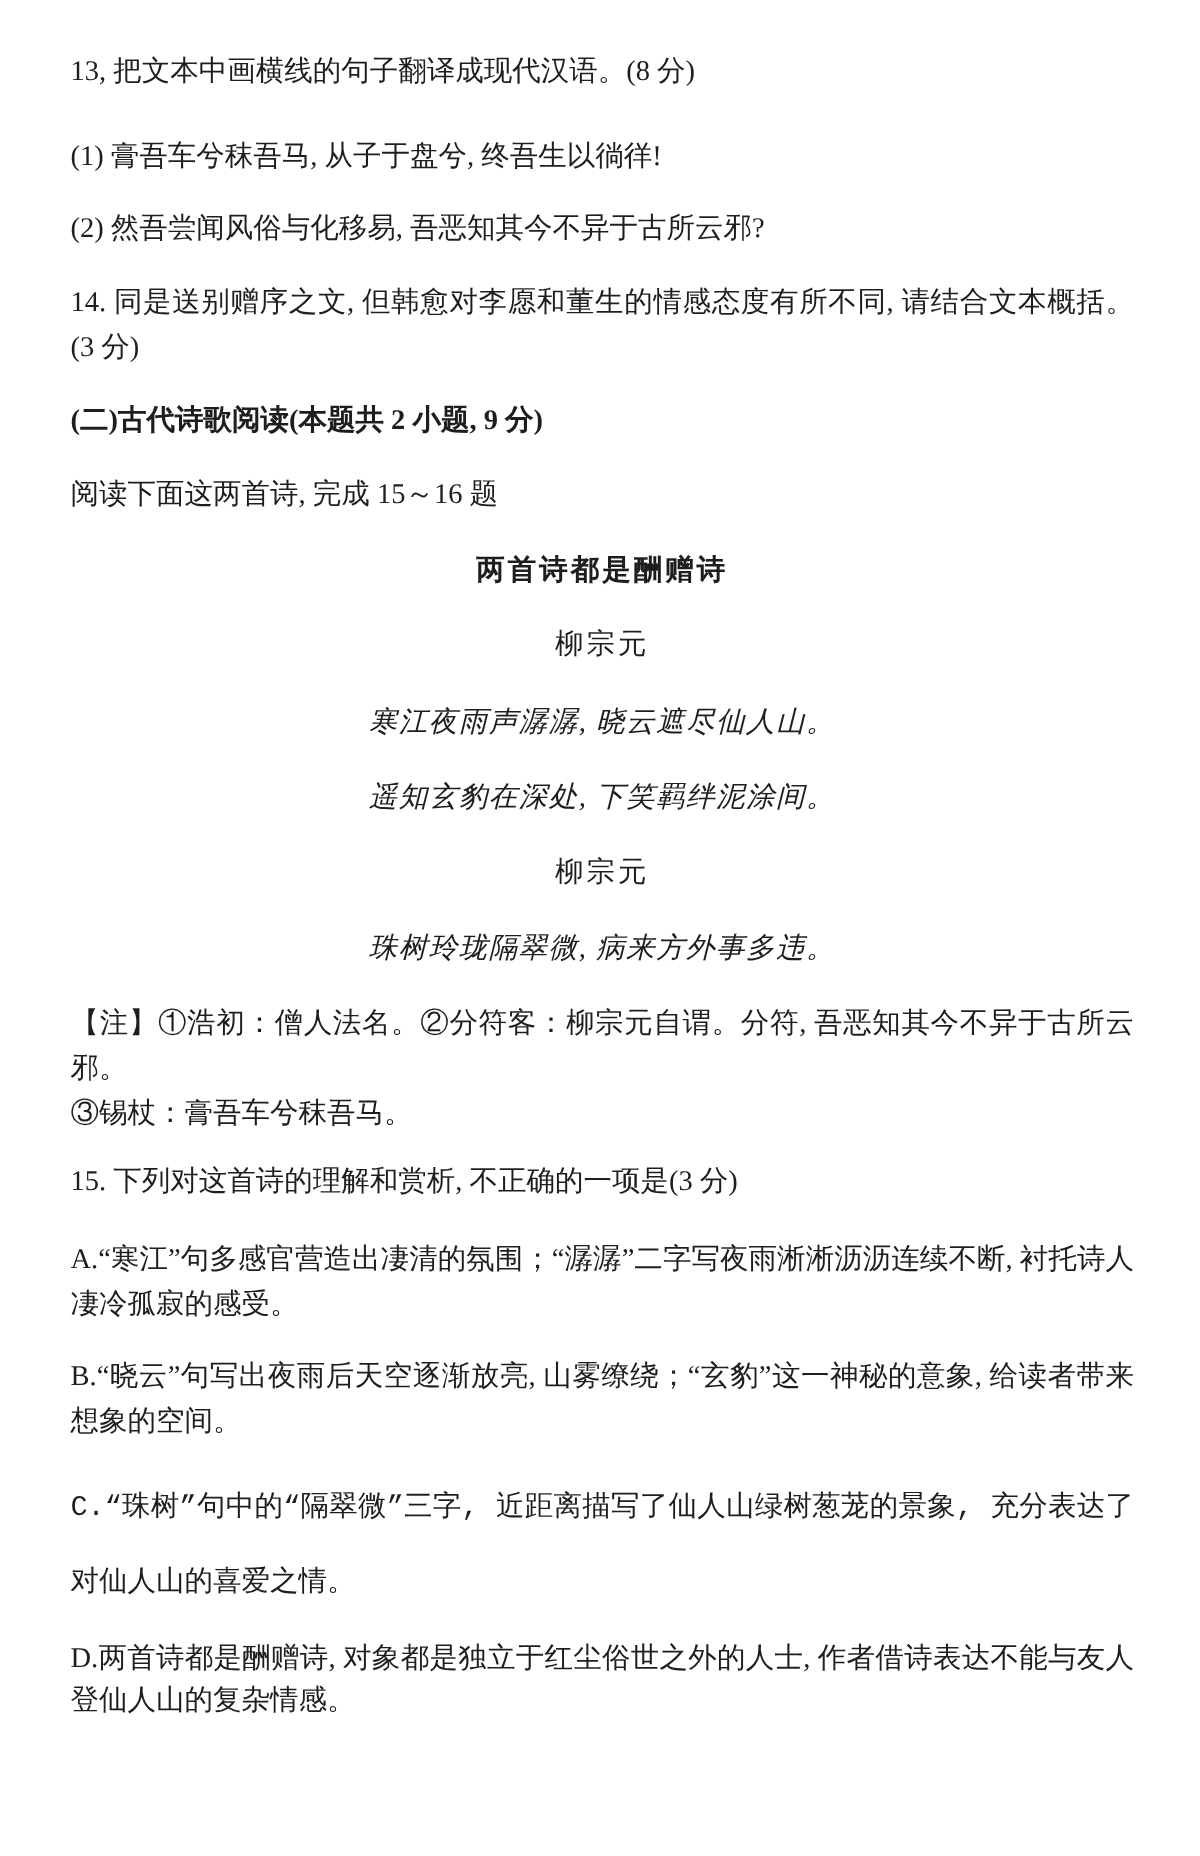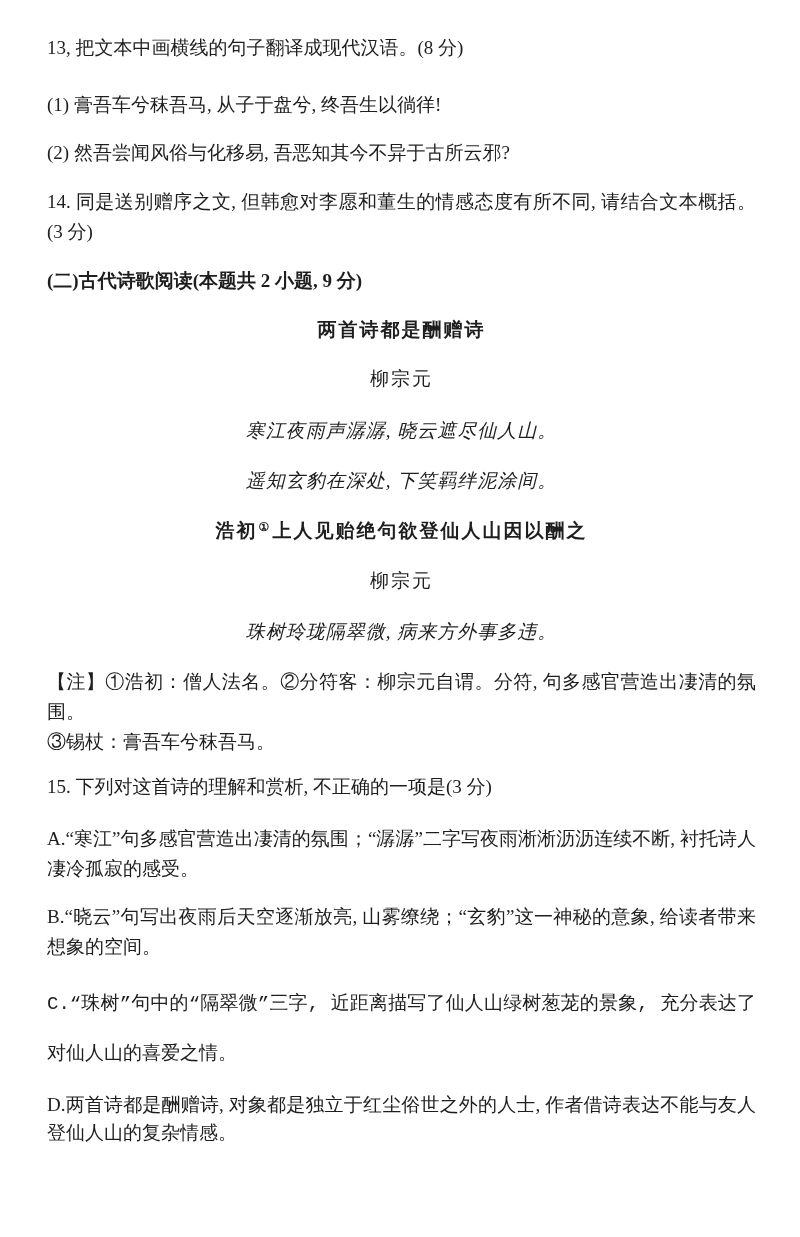--- a/index.html
+++ b/index.html
@@ -70,38 +70,38 @@
   <p class="line mb27">13, 把文本中画横线的句子翻译成现代汉语。(8 分)</p>
 
   <p class="line mb18">(1) 膏吾车兮秣吾马, 从子于盘兮, 终吾生以徜徉!</p>
 
   <p class="line mb19">(2) 然吾尝闻风俗与化移易, 吾恶知其今不异于古所云邪?</p>
 
   <p class="line mb19">14. 同是送别赠序之文, 但韩愈对李愿和董生的情感态度有所不同, 请结合文本概括。(3 分)</p>
 
   <p class="line bold mb19">(二)古代诗歌阅读(本题共 2 小题, 9 分)</p>
 
+  <p class="line mb21">阅读下面这两首诗, 完成 15～16 题</p>
 
   <p class="line center bold poem-title mb19">两首诗都是酬赠诗</p>
 
   <p class="line center poem-author mb22">柳宗元</p>
 
   <p class="line center kai mb19">寒江夜雨声潺潺, 晓云遮尽仙人山。</p>
 
   <p class="line center kai mb20">遥知玄豹在深处, 下笑羁绊泥涂间。</p>
 
-  <p class="line center bold poem-title mb20"><span>浩初</span><sup class="note-ref">①</sup><span>上人见贻绝句欲登仙人山因以酬之</span></p>
 
   <p class="line center poem-author mb21">柳宗元</p>
 
   <p class="line center kai mb20">珠树玲珑隔翠微, 病来方外事多违。</p>
 
 
   <div class="mb15">
-    <p class="line">【注】①浩初：僧人法名。②分符客：柳宗元自谓。分符, 句多感官营造出凄清的氛围。</p>
+    <p class="line">【注】①浩初：僧人法名。②分符客：柳宗元自谓。分符, 吾恶知其今不异于古所云邪。</p>
     <p class="line">③锡杖：膏吾车兮秣吾马。</p>
   </div>
 
   <p class="line mb22">15. 下列对这首诗的理解和赏析, 不正确的一项是(3 分)</p>
 
   <p class="line mb18">A.“寒江”句多感官营造出凄清的氛围；“潺潺”二字写夜雨淅淅沥沥连续不断, 衬托诗人凄冷孤寂的感受。</p>
 
   <p class="line mb17">B.“晓云”句写出夜雨后天空逐渐放亮, 山雾缭绕；“玄豹”这一神秘的意象, 给读者带来想象的空间。</p>
 
   <p class="line lh50 mb12">C.“珠树”句中的“隔翠微”三字, 近距离描写了仙人山绿树葱茏的景象, 充分表达了对仙人山的喜爱之情。</p>

